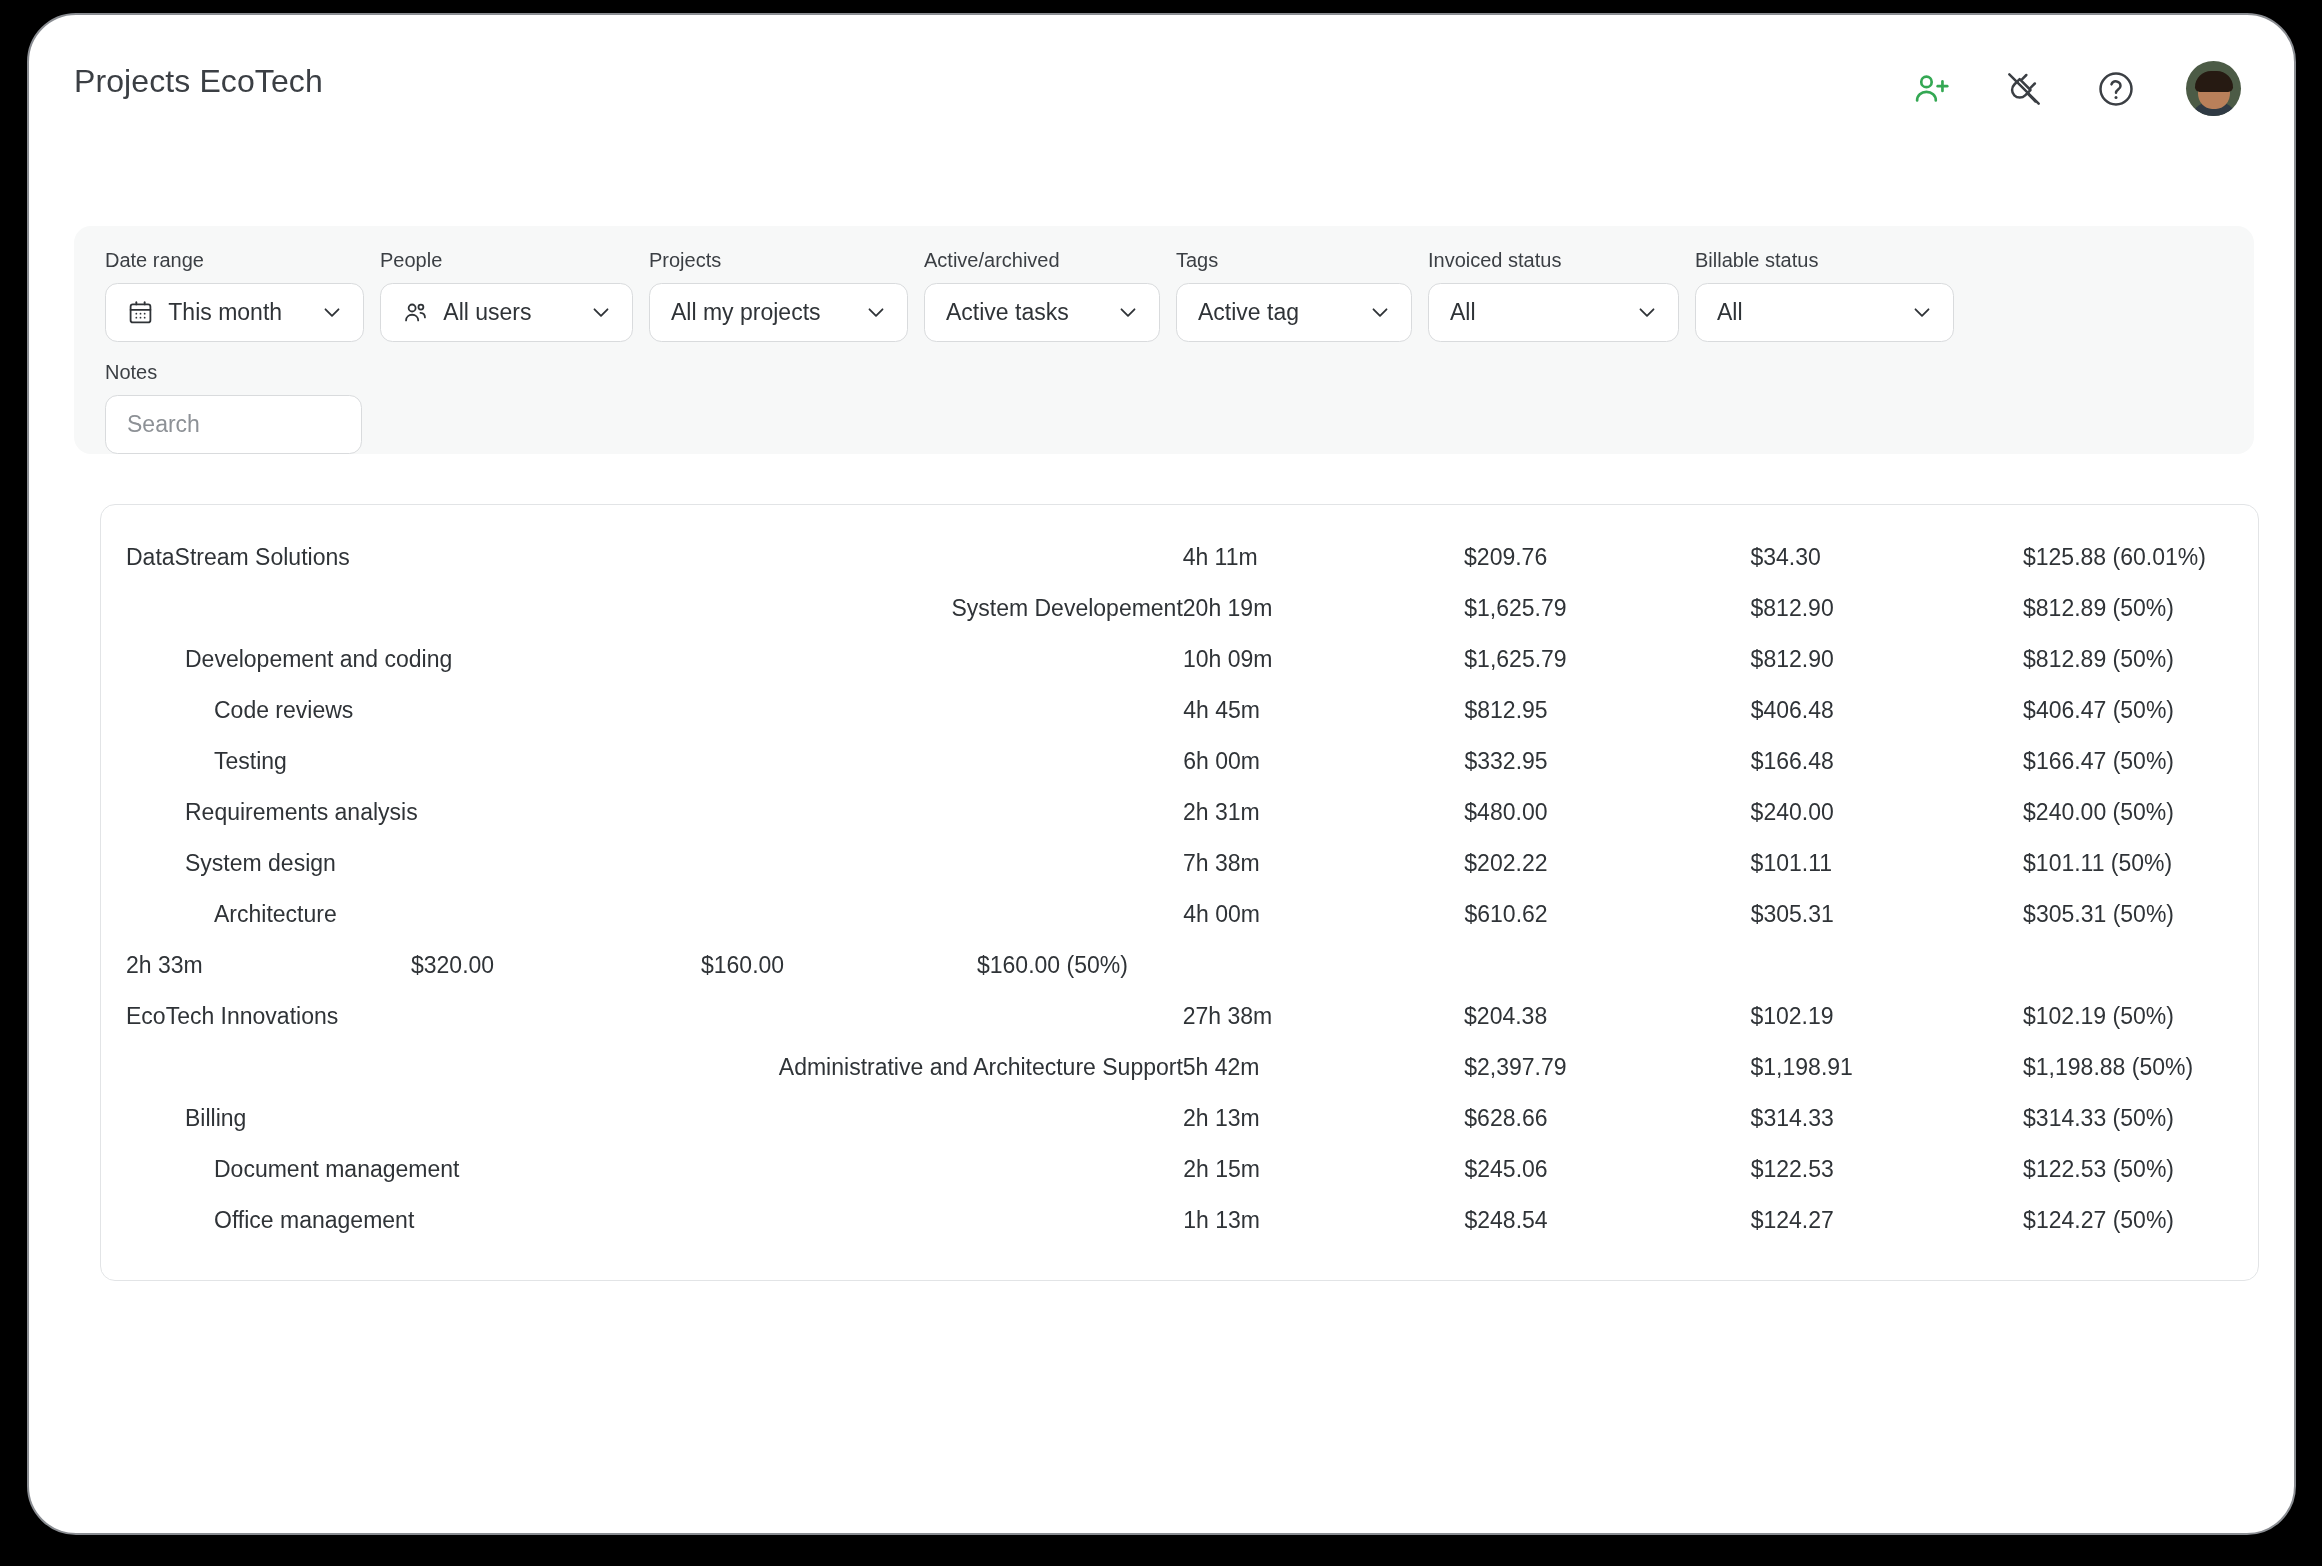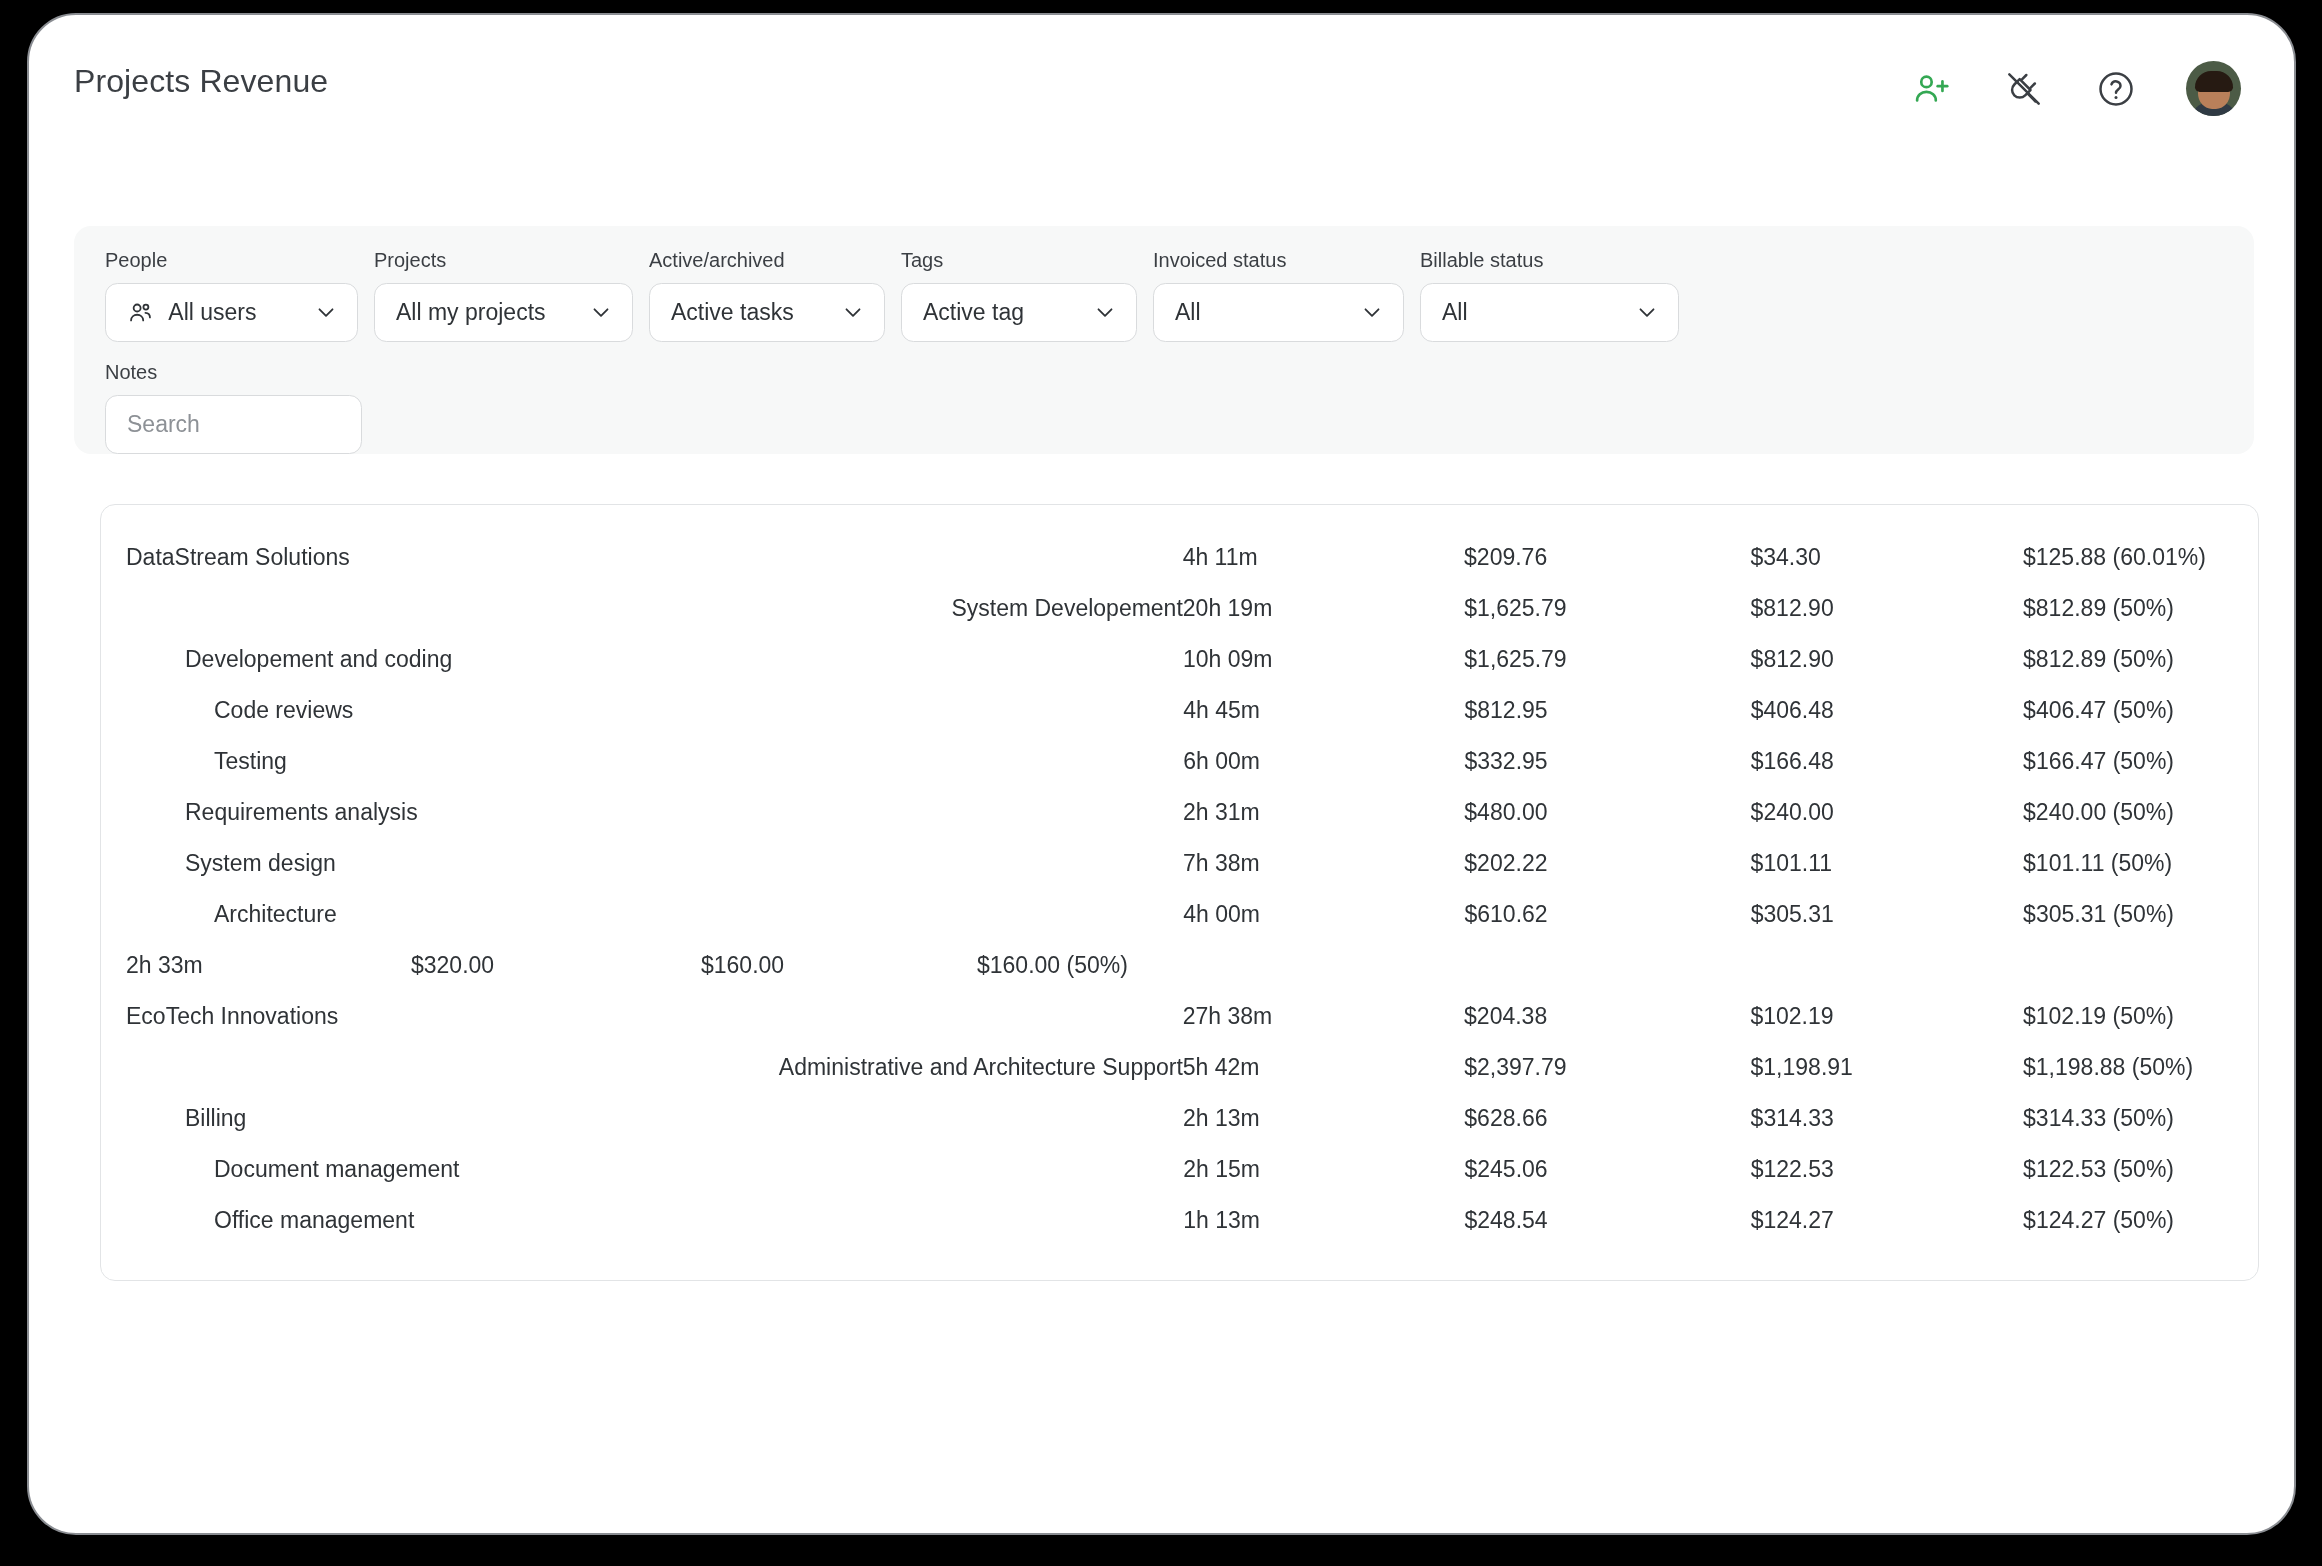--- a/index.html
+++ b/index.html
@@ -212,21 +212,21 @@
   .ind-1 { padding-left: 29.5px; text-align: right; }
   .ind-2 { padding-left: 59px; }
   .ind-3 { padding-left: 88px; }
 </style>
 </head>
 <body>
 
 <div id="window-frame">
 
   <div id="app-header">
-    <div id="page-title">Projects Revenue</div>
+    <div id="page-title">Projects EcoTech</div>
 
     <div id="header-actions">
 
       <div class="hdr-icon">
         <svg width="38" height="38" viewBox="0 0 24 24" fill="none" stroke="#34a853" stroke-width="1.7" stroke-linecap="round" stroke-linejoin="round">
           <circle cx="8.5" cy="7.5" r="3.3"></circle>
           <path d="M2.6 19.2c0-3.3 2.6-5.4 5.9-5.4s5.9 2.1 5.9 5.4"></path>
           <path d="M18.6 7.2v6"></path>
             <path d="M15.6 10.2h6"></path>
         </svg>
@@ -256,20 +256,40 @@
         <div class="hair"></div>
       </div>
 
     </div>
   </div>
 
   <div id="filter-panel">
 
     <div id="filters-row1">
 
+      <div class="filter-group">
+        <div class="filter-label">Date range</div>
+        <div class="filter-field" style="width:259px">
+          <span class="licon">
+            <svg width="27" height="27" viewBox="0 0 24 24" fill="none" stroke="#2f3337" stroke-width="1.6" stroke-linecap="round" stroke-linejoin="round">
+              <rect x="3.2" y="4.8" width="17.6" height="16" rx="2"></rect>
+              <path d="M3.2 9.6h17.6"></path>
+                <path d="M8.3 4.8V2.9"></path>
+                <path d="M15.7 4.8V2.9"></path>
+              <path d="M8.3 13h0M12 13h0M15.7 13h0M8.3 16.6h0M12 16.6h0M15.7 16.6h0"></path>
+            </svg>
+          </span>
+          <span class="fv">This month</span>
+          <span class="chev">
+            <svg width="26" height="26" viewBox="0 0 24 24" fill="none" stroke="#2f3337" stroke-width="1.7" stroke-linecap="round" stroke-linejoin="round">
+                <path d="m6 9.5 6 6 6-6"></path>
+              </svg>
+          </span>
+        </div>
+      </div>
 
       <div class="filter-group">
         <div class="filter-label">People</div>
         <div class="filter-field" style="width:253px">
           <span class="licon">
             <svg width="27" height="27" viewBox="0 0 24 24" fill="none" stroke="#2f3337" stroke-width="1.6" stroke-linecap="round" stroke-linejoin="round">
               <circle cx="9" cy="8" r="3.1"></circle>
               <path d="M3.6 19c0-3 2.4-5 5.4-5s5.4 2 5.4 5"></path>
               <circle cx="16.8" cy="7.2" r="2.2"></circle>
               <path d="M16.4 12.3c2.3.1 4 1.7 4 4.1"></path>

